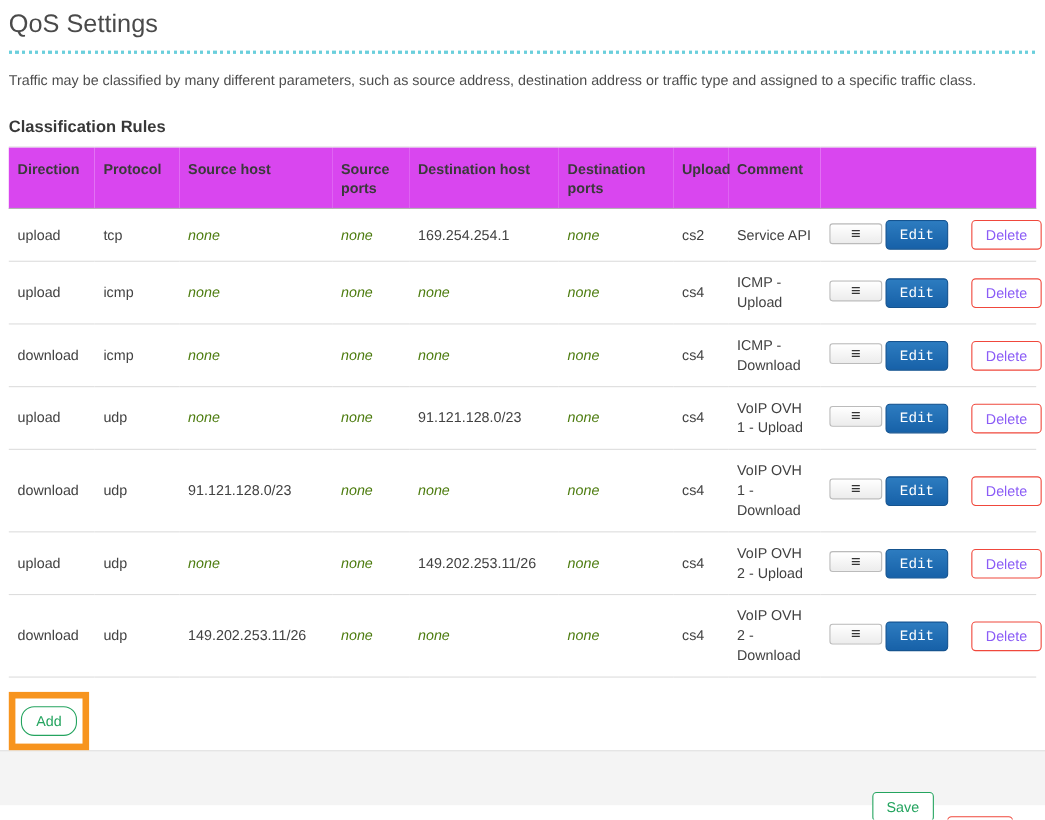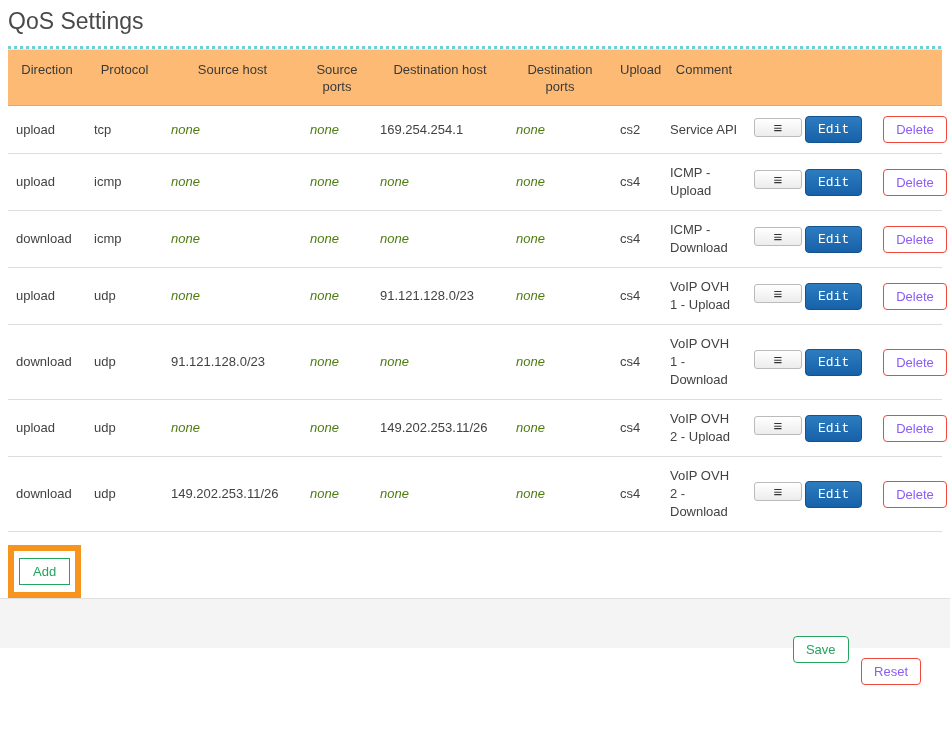--- a/index.html
+++ b/index.html
@@ -31,25 +31,25 @@
     font-size: 15px; font-weight: 700; color: #383838;
   }
 
   table.rules {
     width: 934px;
     border-collapse: collapse;
     table-layout: fixed;
     font-size: 13px;
   }
   table.rules thead th {
-    background: #fdba74;
+    background: #d946ef;
     border-top: 1px solid #e4e4e4;
     border-bottom: 1px solid #b4b4b4;
-    text-align: center; vertical-align: top;
-    font-weight: 400; color: #3a3a3a;
+    text-align: left; vertical-align: top;
+    font-weight: 700; color: #3a3a3a;
     padding: 11px 8px 10px 8px;
     line-height: 17px;
   }
   table.rules td {
     border-bottom: 1px solid #dddddd;
     vertical-align: middle;
     padding: 10px 8px;
     line-height: 18px;
     color: #424242;
   }
@@ -91,21 +91,21 @@
     background: #ffffff; border: 1px solid #24a45f; color: #24a45f;
   }
 
   .add-wrap { margin-top: 13px; height: 53px; }
   .highlight-box {
     display: inline-block;
     border: 6px solid #f7941e;
     padding: 7px 5px;
     background: #ffffff;
   }
-  .btn-add { height: 27px; padding: 0 13px; border-radius: 0; font-size: 13px; }
+  .btn-add { height: 27px; padding: 0 13px; border-radius: 12px; font-size: 13px; }
 
   .footer-bar {
     margin-top: 0;
     width: 950px; height: 50px;
     background: #f4f4f4;
     border-top: 1px solid #e0e0e0;
     padding: 15px 29px 0 0;
     text-align: right;
   }
   .split-btn {
@@ -125,21 +125,23 @@
   .btn-save { margin-right: 4px; }
 </style>
 </head>
 <body>
 
 <div class="page">
 
   <h1 class="page-title">QoS Settings</h1>
   <div class="dotted-divider"></div>
 
-
+  <p class="description">Traffic may be classified by many different parameters, such as source address, destination address or traffic type and assigned to a specific traffic class.</p>
+
+  <h3 class="section-title">Classification Rules</h3>
 
   <table class="rules">
     <colgroup>
       <col class="col-direction">
         <col class="col-protocol">
         <col class="col-shost">
       <col class="col-sports">
         <col class="col-dhost">
         <col class="col-dports">
       <col class="col-class">

